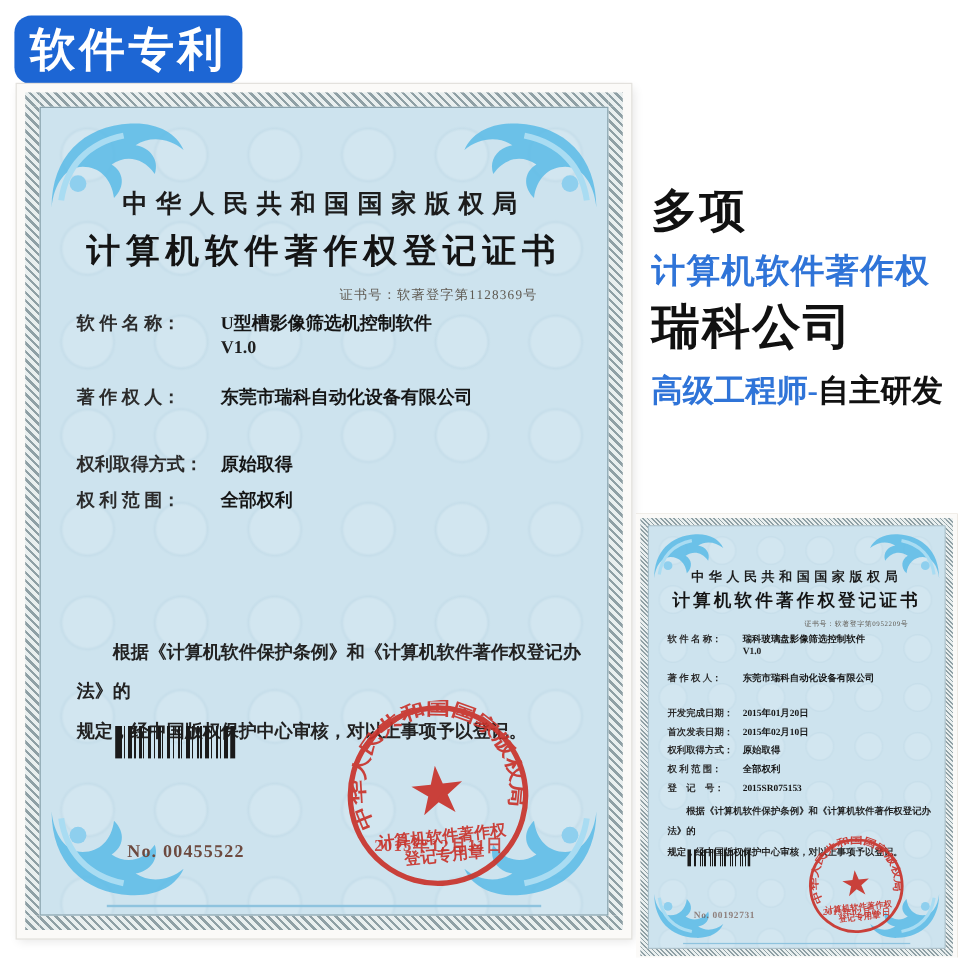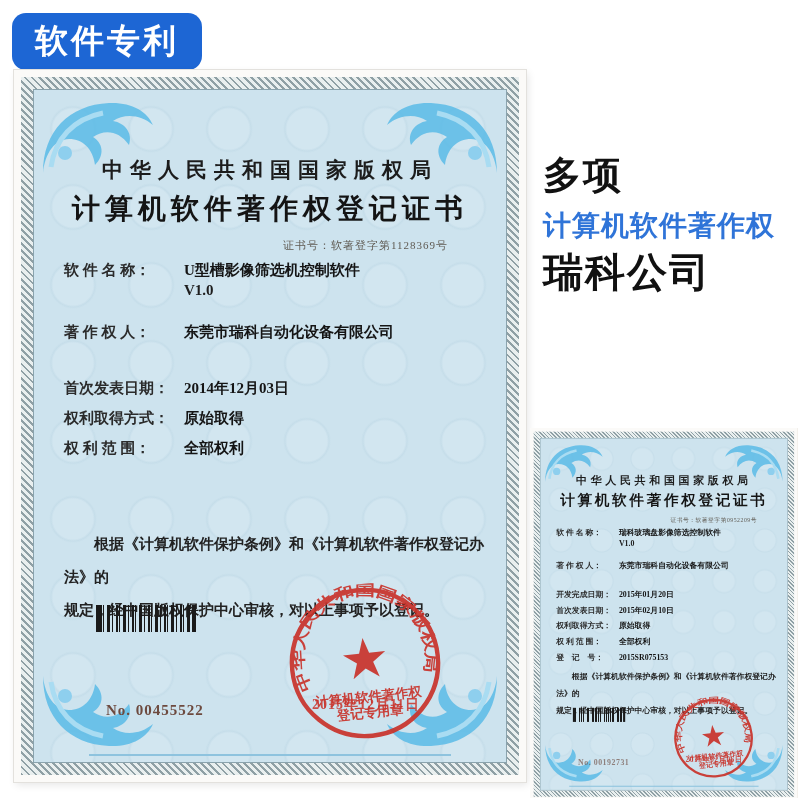--- a/index.html
+++ b/index.html
@@ -2,21 +2,21 @@
 <html><head>
 <meta charset="utf-8">
 <style>
   html,body{margin:0;padding:0;background:#ffffff;}
   .page{position:relative;width:800px;height:800px;background:#ffffff;overflow:hidden;
         font-family:"Liberation Serif","DejaVu Serif",serif;}
 
   
   .badge{position:absolute;left:12px;top:13px;width:190px;height:57px;background:#1d66d4;
          border-radius:14px;display:flex;align-items:center;justify-content:center;
-         color:#fff;font-size:33px;font-weight:bold;letter-spacing:3px;
+         color:#fff;font-size:38px;font-weight:bold;letter-spacing:3px;
          font-family:"Liberation Sans","DejaVu Sans",sans-serif;}
 
   
   .cert{position:absolute;background:#fbfaf8;padding:7px;box-sizing:border-box;
         box-shadow:0 0 0 1px #e3e1dd,2px 3px 8px rgba(0,0,0,.10);}
   .cert-frame{height:100%;box-sizing:border-box;border:12px solid #9aa8ad;
         border-image:repeating-linear-gradient(45deg,#8fa0a5 0 2px,#e9efef 2px 5px) 12;}
   .cert-inner{position:relative;width:100%;height:100%;box-sizing:border-box;
         border:1px solid #8aa3ad;background-color:#cde3ee;
         background-image:radial-gradient(circle 26px at center,rgba(255,255,255,.10) 20px,rgba(150,185,205,.13) 22px,transparent 24px);
@@ -114,23 +114,20 @@
 
         <div class="fields">
           <div class="frow gap-md">
             <span class="flabel">软 件 名 称：</span><span class="fvalue">U型槽影像筛选机控制软件</span>
             <div class="fvalue2">V1.0</div>
           </div>
           <div class="frow gap-lg">
             <span class="flabel">著 作 权 人：</span><span class="fvalue">东莞市瑞科自动化设备有限公司</span>
           </div>
           <div class="frow">
-            <span class="flabel">首次发表日期：</span><span class="fvalue">2014年12月03日</span>
-          </div>
-          <div class="frow">
             <span class="flabel">权利取得方式：</span><span class="fvalue">原始取得</span>
           </div>
           <div class="frow">
             <span class="flabel">权 利 范 围：</span><span class="fvalue">全部权利</span>
           </div>
         </div>
 
         <div class="statement">
           <div class="ln1">根据《计算机软件保护条例》和《计算机软件著作权登记办法》的</div>
           <div class="ln2">规定，经中国版权保护中心审核，对以上事项予以登记。</div>
@@ -155,20 +152,23 @@
         <div class="serial">No. 00455522</div>
         <div class="bottom-rule"></div>
       </div>
     </div>
   </div>
 
   <div class="rp">
     <div class="rp-b1">多项</div>
     <div class="rp-b2 blue">计算机软件著作权</div>
     <div class="rp-b3">瑞科公司</div>
+    <div class="rp-b4">
+      <span class="blue">高级工程师</span><span class="blue">-</span><span class="black">自主研发</span>
+    </div>
   </div>
 
   <div class="cert-small-wrap">
     <div class="cert small">
       <div class="cert-frame">
         <div class="cert-inner">
 
           <svg class="flourish tl" viewBox="0 0 118 82">
             <path d="M4,78 C4,36 30,10 70,8 C92,7 108,16 114,30 C102,20 86,18 74,26 C86,28 94,38 90,50 C80,36 66,34 54,42 C64,48 66,60 56,70 C54,54 44,44 30,44 C16,44 6,58 4,78 Z" fill="#53b8e6" opacity="0.8"></path>
             <path d="M12,72 C16,44 34,24 64,18" stroke="#a9dcf2" stroke-width="5" fill="none"></path>

